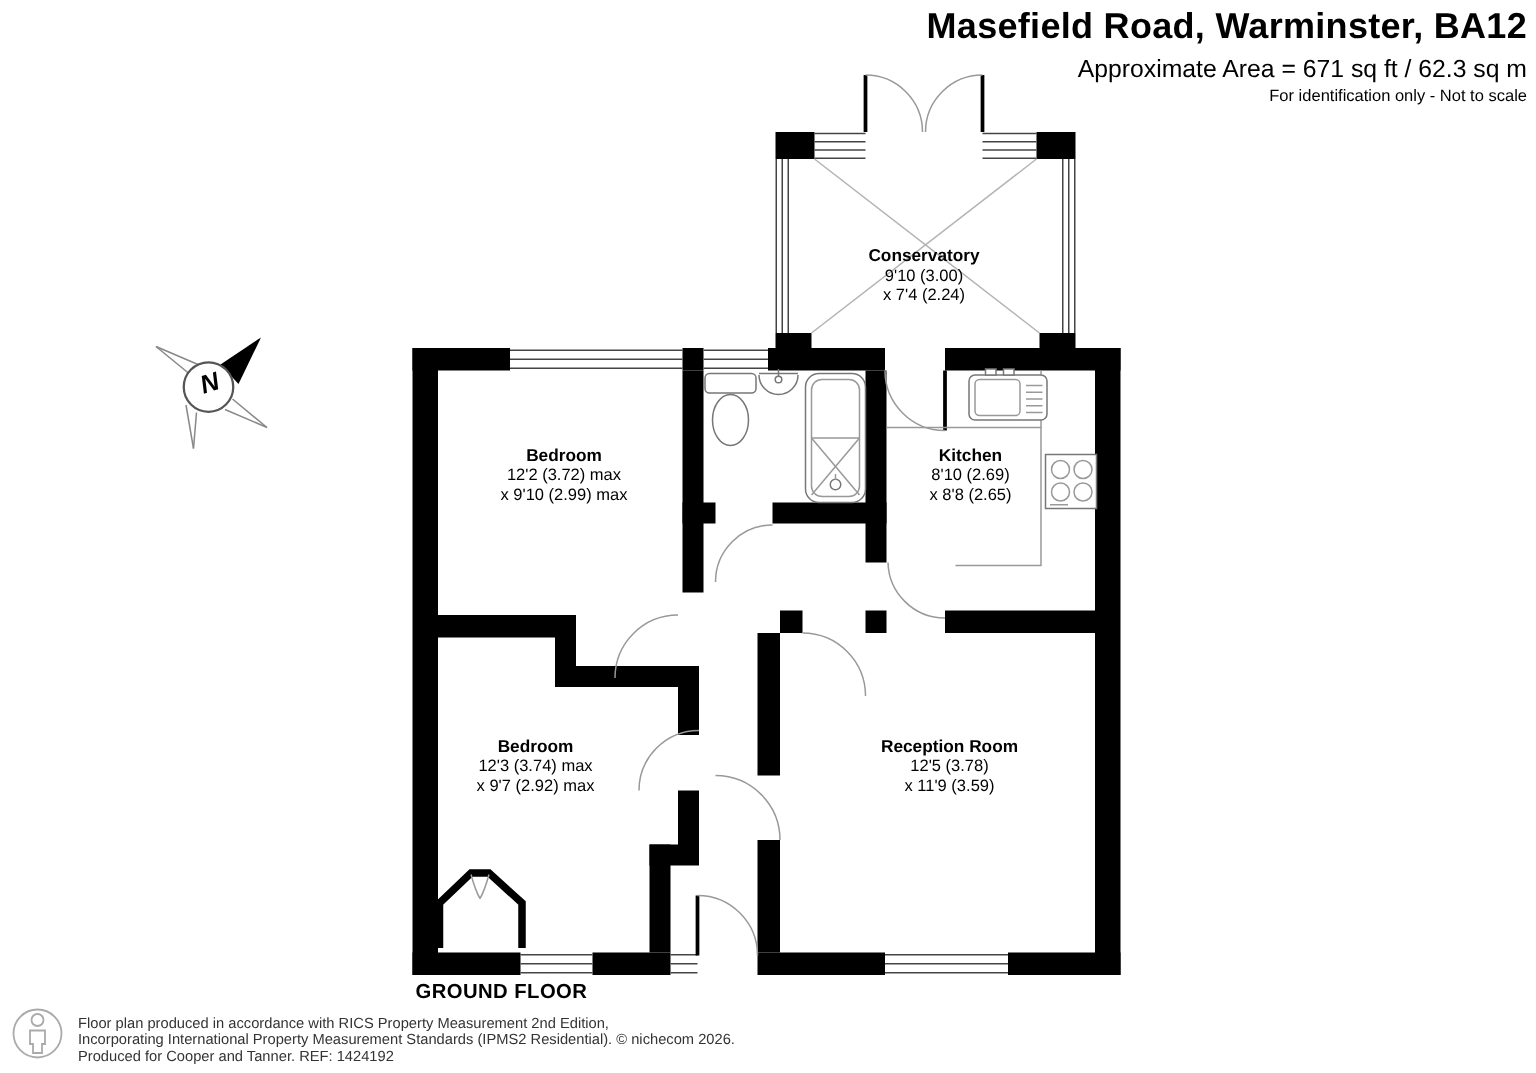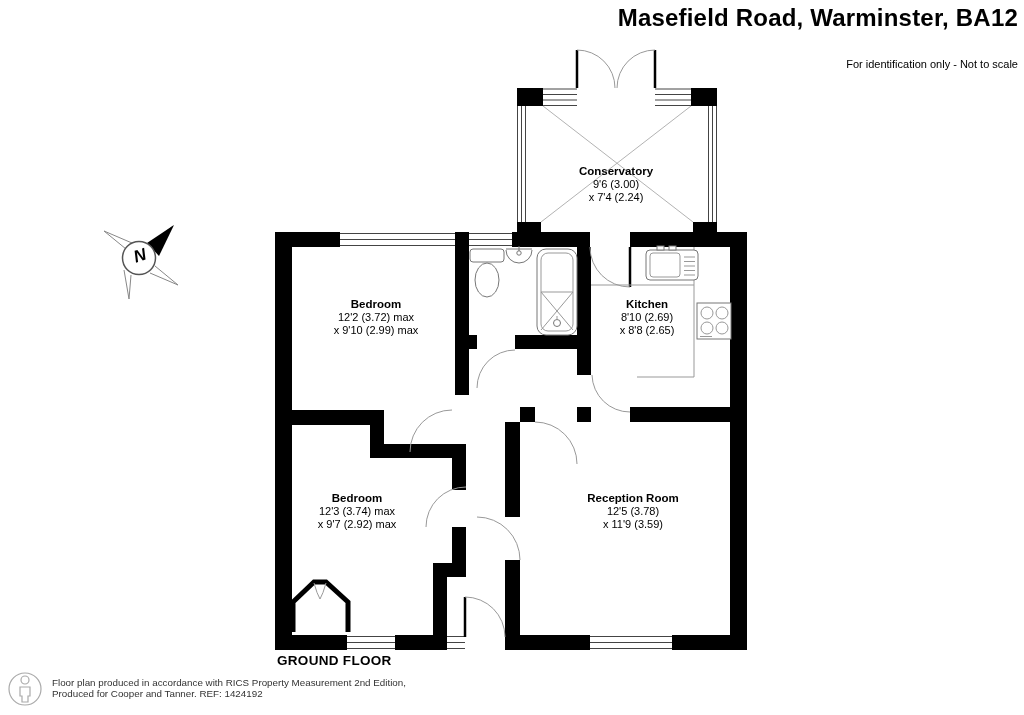--- a/index.html
+++ b/index.html
@@ -214,25 +214,26 @@
     </g>
 
     <g>
       <circle cx="25" cy="689" r="16" fill="none" stroke="#aaa" stroke-width="1.2"></circle>
       <circle cx="25" cy="680" r="4" fill="none" stroke="#aaa" stroke-width="1.2"></circle>
       <path d="M20,687 L30,687 L30,696 L28,696 L28,702 L22,702 L22,696 L20,696 Z" fill="none" stroke="#aaa" stroke-width="1.2"></path>
     </g>
   </svg>
 
   <div class="hdr" id="title">Masefield Road, Warminster, BA12</div>
+  <div class="hdr" id="area">Approximate Area = 671 sq ft / 62.3 sq m</div>
   <div class="hdr" id="disclaimer">For identification only - Not to scale</div>
 
   <div class="room-label" style="left:616px;top:145px;margin-top:20px;">
     <div class="rn">Conservatory</div>
-    <div>9'6 (3.00)</div>
+    <div>9'10 (3.00)</div>
     <div>x 7'4 (2.24)</div>
   </div>
 
   <div class="room-label" style="left:376px;top:298px;">
     <div class="rn">Bedroom</div>
     <div>12'2 (3.72) max</div>
     <div>x 9'10 (2.99) max</div>
   </div>
 
   <div class="room-label" style="left:647px;top:298px;text-align:center;">
@@ -252,16 +253,17 @@
     <div>12'5 (3.78)</div>
     <div>x 11'9 (3.59)</div>
   </div>
 
   <div id="compass-n">N</div>
 
   <div id="ground-floor">GROUND FLOOR</div>
 
   <div id="footer-text">
     <div>Floor plan produced in accordance with RICS Property Measurement 2nd Edition,</div>
+    <div>Incorporating International Property Measurement Standards (IPMS2 Residential).   © nichecom 2026.</div>
     <div>Produced for Cooper and Tanner.    REF: 1424192</div>
   </div>
 
 </div>
 
 </body></html>

